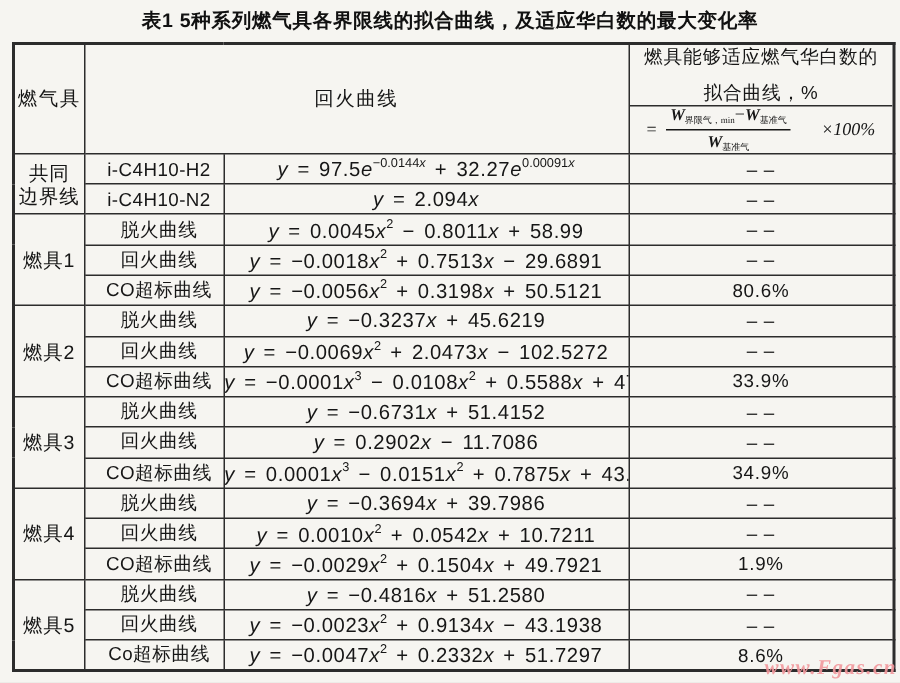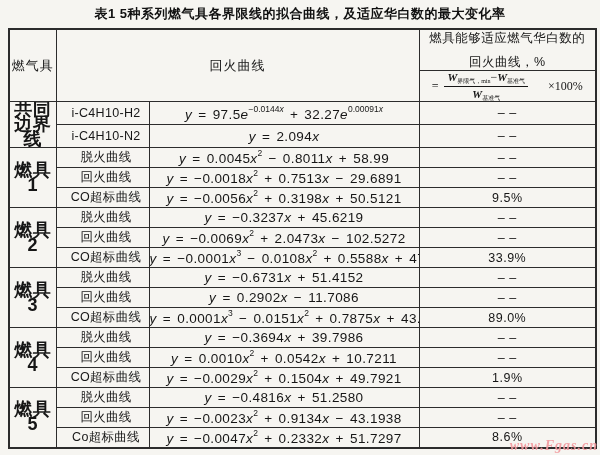--- a/index.html
+++ b/index.html
@@ -32,22 +32,22 @@
     height:30px;border-top:1px solid #2c2c2c;
     display:flex;align-items:center;justify-content:center;
     font-family:"Liberation Serif","DejaVu Serif",serif;font-size:12px;
   }
   .rate-formula .wsym{font-style:italic;font-weight:bold;font-size:11px;}
   .rate-formula sub{font-size:6px;letter-spacing:0;vertical-align:-2px;}
   .frac{display:inline-flex;flex-direction:column;align-items:center;margin:0 4px;line-height:1.1;}
   .frac .num{border-bottom:1px solid #161616;padding:0 3px 1px 3px;white-space:nowrap;}
   .frac .den{padding-top:1px;white-space:nowrap;}
   .eqsign{margin-right:2px;}
-  .times{margin-left:16px;}
-  .group-cell{font-size:18px;white-space:pre-line;line-height:15px;letter-spacing:0.5px;font-weight:bold;}
+  .times{margin-left:16px;font-style:italic;}
+  .group-cell{font-size:13px;white-space:pre-line;line-height:15px;letter-spacing:0.5px;}
   .label-cell{font-size:12.5px;text-align:center;padding-left:7px;letter-spacing:0.3px;}
   .eq-cell{
     font-family:Liberation Sans, sans-serif;
     font-size:13.5px;letter-spacing:0.4px;word-spacing:2px;white-space:nowrap;
   }
   .eq-cell i{font-style:italic;}
   .eq-cell sup{font-size:8.5px;position:relative;top:-1px;vertical-align:super;letter-spacing:0;}
   .rate-cell{font-size:12.5px;letter-spacing:0.5px;}
   .watermark{
     position:absolute;right:2px;bottom:1px;
@@ -71,21 +71,21 @@
         <col style="width:177px">
     </colgroup>
 
     <tbody>
         <tr class="hdr">
       <th class="hdr-appliance">燃气具</th>
       <th class="hdr-curve" colspan="2">回火曲线</th>
       <th class="hdr-rate">
         <div class="rate-top">
           <div>燃具能够适应燃气华白数的</div>
-          <div>回火曲线，%</div>
+          <div>拟合曲线，%</div>
         </div>
         <div class="rate-formula">
           <span class="eqsign">=</span>
           <span class="frac">
             <span class="num"><span class="wsym">W</span><sub>界限气，min</sub><span>−</span><span class="wsym">W</span><sub>基准气</sub></span>
             <span class="den"><span class="wsym">W</span><sub>基准气</sub></span>
           </span>
           <span class="times">×100%</span>
         </div>
       </th>
@@ -111,21 +111,21 @@
       <td class="rate-cell">– –</td>
     </tr>
     <tr class="datarow">
       <td class="label-cell">回火曲线</td>
       <td class="eq-cell"><i>y</i> = −0.0018<i>x</i><sup>2</sup> + 0.7513<i>x</i> − 29.6891</td>
       <td class="rate-cell">– –</td>
     </tr>
     <tr class="datarow">
       <td class="label-cell">CO超标曲线</td>
       <td class="eq-cell"><i>y</i> = −0.0056<i>x</i><sup>2</sup> + 0.3198<i>x</i> + 50.5121</td>
-      <td class="rate-cell">9.5%</td>
+      <td class="rate-cell">80.6%</td>
     </tr>
 
     <tr class="datarow">
       <td class="group-cell" rowspan="3">燃具2</td>
       <td class="label-cell">脱火曲线</td>
       <td class="eq-cell"><i>y</i> = −0.3237<i>x</i> + 45.6219</td>
       <td class="rate-cell">– –</td>
     </tr>
     <tr class="datarow">
       <td class="label-cell">回火曲线</td>
@@ -145,21 +145,21 @@
       <td class="rate-cell">– –</td>
     </tr>
     <tr class="datarow">
       <td class="label-cell">回火曲线</td>
       <td class="eq-cell"><i>y</i> = 0.2902<i>x</i> − 11.7086</td>
       <td class="rate-cell">– –</td>
     </tr>
     <tr class="datarow">
       <td class="label-cell">CO超标曲线</td>
       <td class="eq-cell"><i>y</i> = 0.0001<i>x</i><sup>3</sup> − 0.0151<i>x</i><sup>2</sup> + 0.7875<i>x</i> + 43.7402</td>
-      <td class="rate-cell">89.0%</td>
+      <td class="rate-cell">34.9%</td>
     </tr>
 
     <tr class="datarow">
       <td class="group-cell" rowspan="3">燃具4</td>
       <td class="label-cell">脱火曲线</td>
       <td class="eq-cell"><i>y</i> = −0.3694<i>x</i> + 39.7986</td>
       <td class="rate-cell">– –</td>
     </tr>
     <tr class="datarow">
       <td class="label-cell">回火曲线</td>

